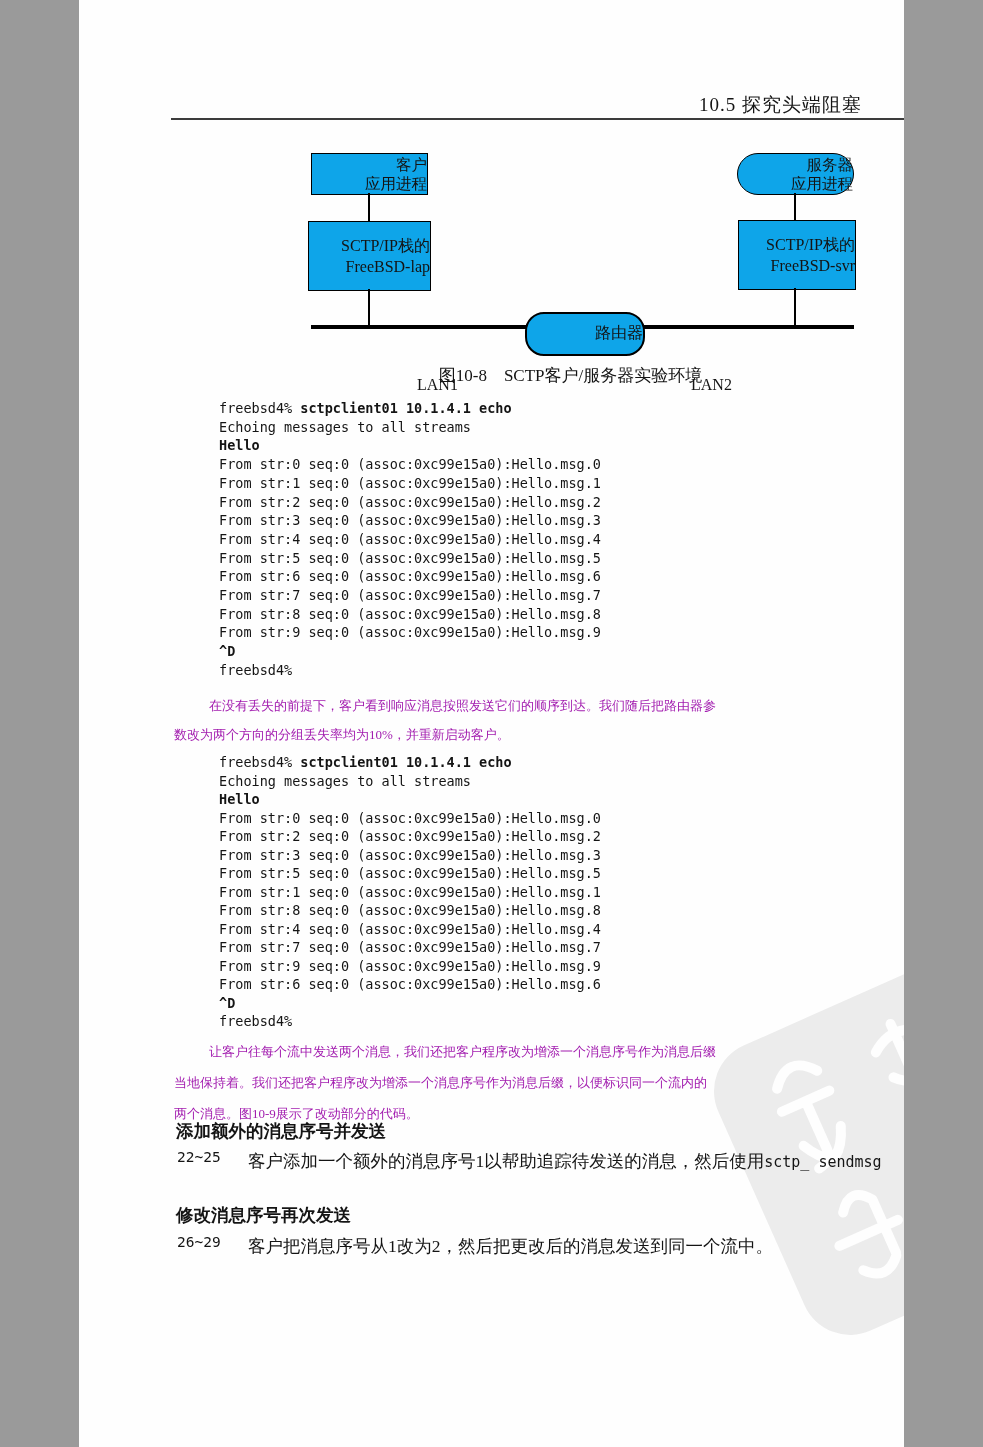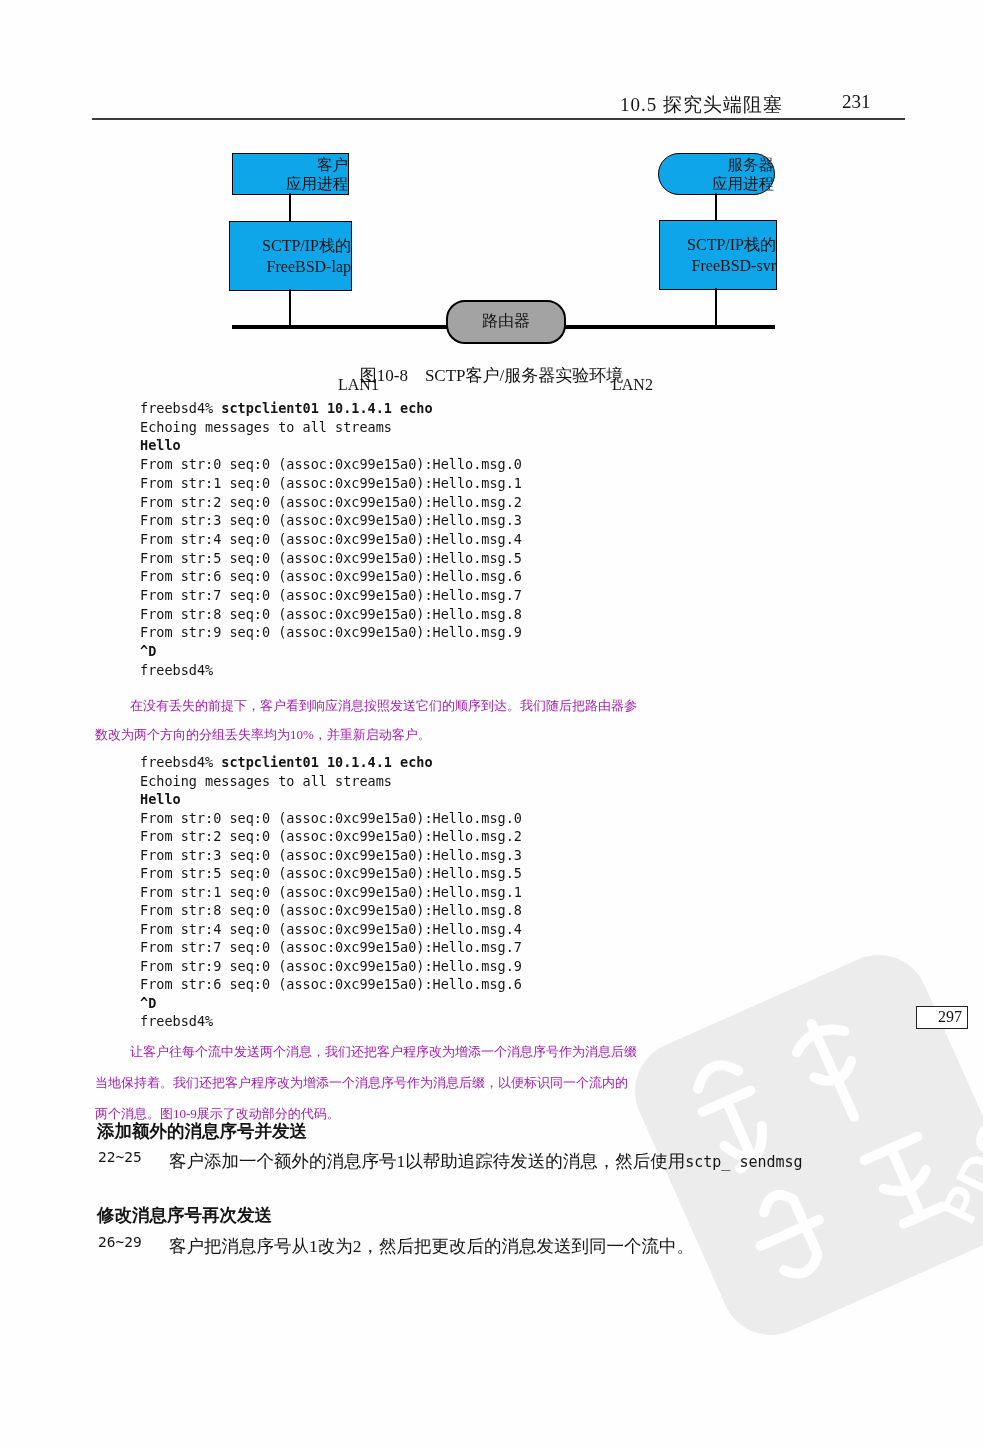--- a/index.html
+++ b/index.html
@@ -1,18 +1,18 @@
 <!DOCTYPE html>
 <html><head>
 <meta charset="utf-8">
 <style>
   html,body{margin:0;padding:0;background:#9a9a9a;}
   .page{
     position:relative;
-    width:983px;height:1447px;
+    width:825px;height:1447px;
     margin:0 auto;
     background:#fefefe;
     overflow:hidden;
     font-family:"Liberation Serif", serif;
     color:#141414;
   }
   .abs{position:absolute;z-index:1;}
   
   .hdr-title{top:92px;left:620px;font-size:19px;letter-spacing:1px;}
   .hdr-page{top:91px;left:842px;font-size:19px;}
@@ -27,23 +27,23 @@
   .box-server-app{top:153px;left:658px;width:115px;height:40px;border-radius:21px;}
   .box-client-stack{top:221px;left:229px;width:121px;height:68px;font-size:16px;line-height:21px;}
   .box-server-stack{top:220px;left:659px;width:116px;height:68px;font-size:16px;line-height:21px;}
   .vline{width:2px;background:#000;}
   .v1{top:193px;left:289px;height:29px;}
   .v2{top:193px;left:715px;height:28px;}
   .v3{top:289px;left:289px;height:38px;}
   .v4{top:288px;left:715px;height:39px;}
   .lan-line{top:325px;left:232px;width:543px;height:4px;background:#000;}
   .router{
-    top:300px;left:446px;width:116px;height:40px;
-    border:2px solid #000;border-radius:19px;background:#a3a3a3;
-    text-align:center;line-height:38px;font-size:16px;z-index:2;
+    top:312px;left:446px;width:116px;height:40px;
+    border:2px solid #000;border-radius:19px;background:#0ea5e9;
+    text-align:right;line-height:38px;font-size:16px;z-index:2;
   }
   .lan-label{top:330px;font-size:16px;margin-top:46px;}
   .lan1{left:338px;}
   .lan2{left:612px;}
   .fig-caption{top:364px;left:0;width:983px;text-align:center;font-size:17px;}
   
   .term{font-family:"DejaVu Sans Mono","Liberation Mono",monospace;font-size:13.5px;white-space:pre;}
   .term1{top:399px;left:140px;line-height:18.7px;}
   .term2{top:753px;left:140px;line-height:18.5px;}
   .tline{white-space:pre;}

